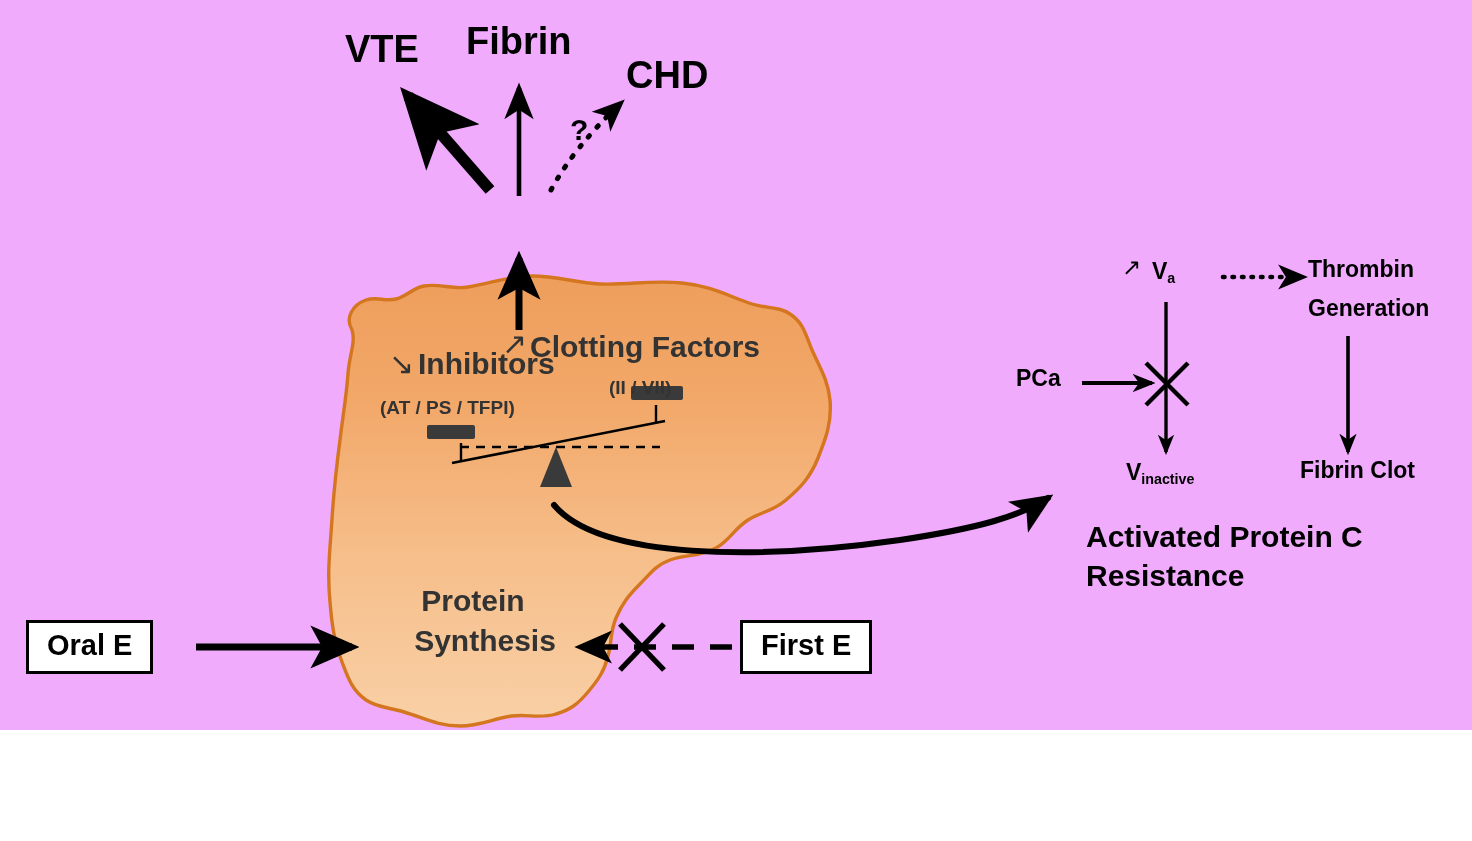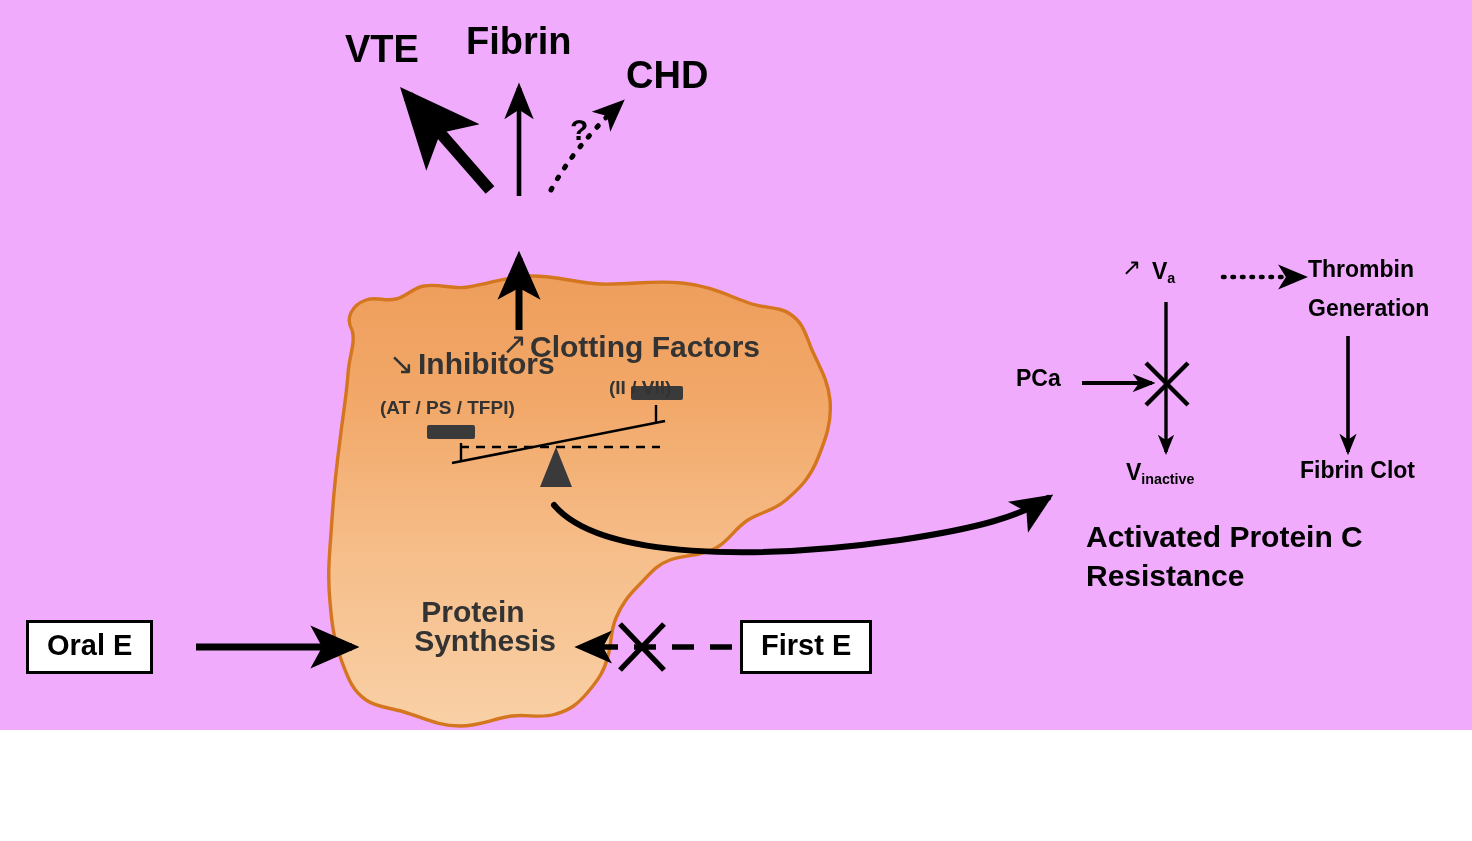--- a/index.html
+++ b/index.html
@@ -161,21 +161,21 @@
 
 
   <div class="lbl bold-mid dark" style="left:530px; top:331px;">Clotting Factors</div>
   <div class="lbl bold-mid dark arrowglyph" style="left:502px; top:328px;">↗</div>
   <div class="lbl bold-xs dark" style="left:609px; top:378px;">(II / VII)</div>
 
   <div class="lbl bold-mid dark" style="left:418px; top:348px;">Inhibitors</div>
   <div class="lbl bold-mid dark arrowglyph" style="left:389px; top:348px;">↘</div>
   <div class="lbl bold-xs dark" style="left:380px; top:398px;text-align:right;">(AT / PS / TFPI)</div>
 
-  <div class="lbl bold-mid dark ctr" style="left:383px; top:585px; width:180px;margin-top:11px;">Protein</div>
+  <div class="lbl bold-mid dark ctr" style="left:383px; top:585px; width:180px;">Protein</div>
   <div class="lbl bold-mid dark ctr" style="left:380px; top:625px; width:210px;">Synthesis</div>
 
   <div class="lbl boxed" style="left:26px; top:620px;">Oral E</div>
 
   <div class="lbl boxed" style="left:740px; top:620px;">First E</div>
 
 
   <div class="lbl bold-sm arrowglyph" style="left:1122px; top:255px;">↗</div>
 
   <div class="lbl bold-sm" style="left:1152px; top:259px;"><span>V</span><span class="sub">a</span></div>

